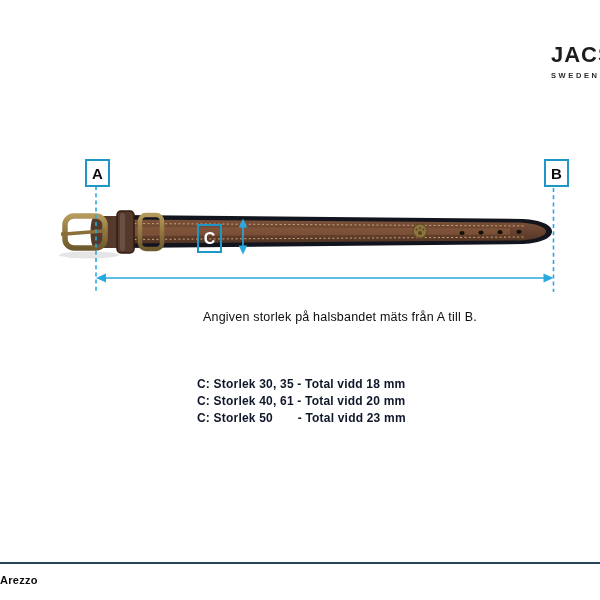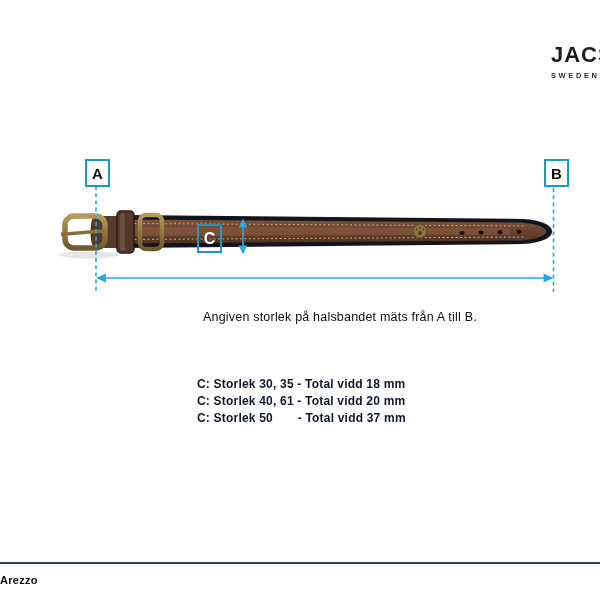--- a/index.html
+++ b/index.html
@@ -117,19 +117,19 @@
 
   <div class="mbox" id="boxA">A</div>
   <div class="mbox" id="boxB">B</div>
   <div class="mbox" id="boxC">C</div>
 
   <div class="caption">Angiven storlek på halsbandet mäts från A till B.</div>
 
   <div class="sizes">
     <div class="size-line">C: Storlek 30, 35 - Total vidd 18 mm</div>
     <div class="size-line">C: Storlek 40, 61 - Total vidd 20 mm</div>
-    <div class="size-line">C: Storlek 50       - Total vidd 37 mm</div>
+    <div class="size-line">C: Storlek 50       - Total vidd 23 mm</div>
   </div>
 
   <div class="footer-rule"></div>
   <div class="footer-name">Arezzo</div>
 
 </div>
 
 </body></html>

